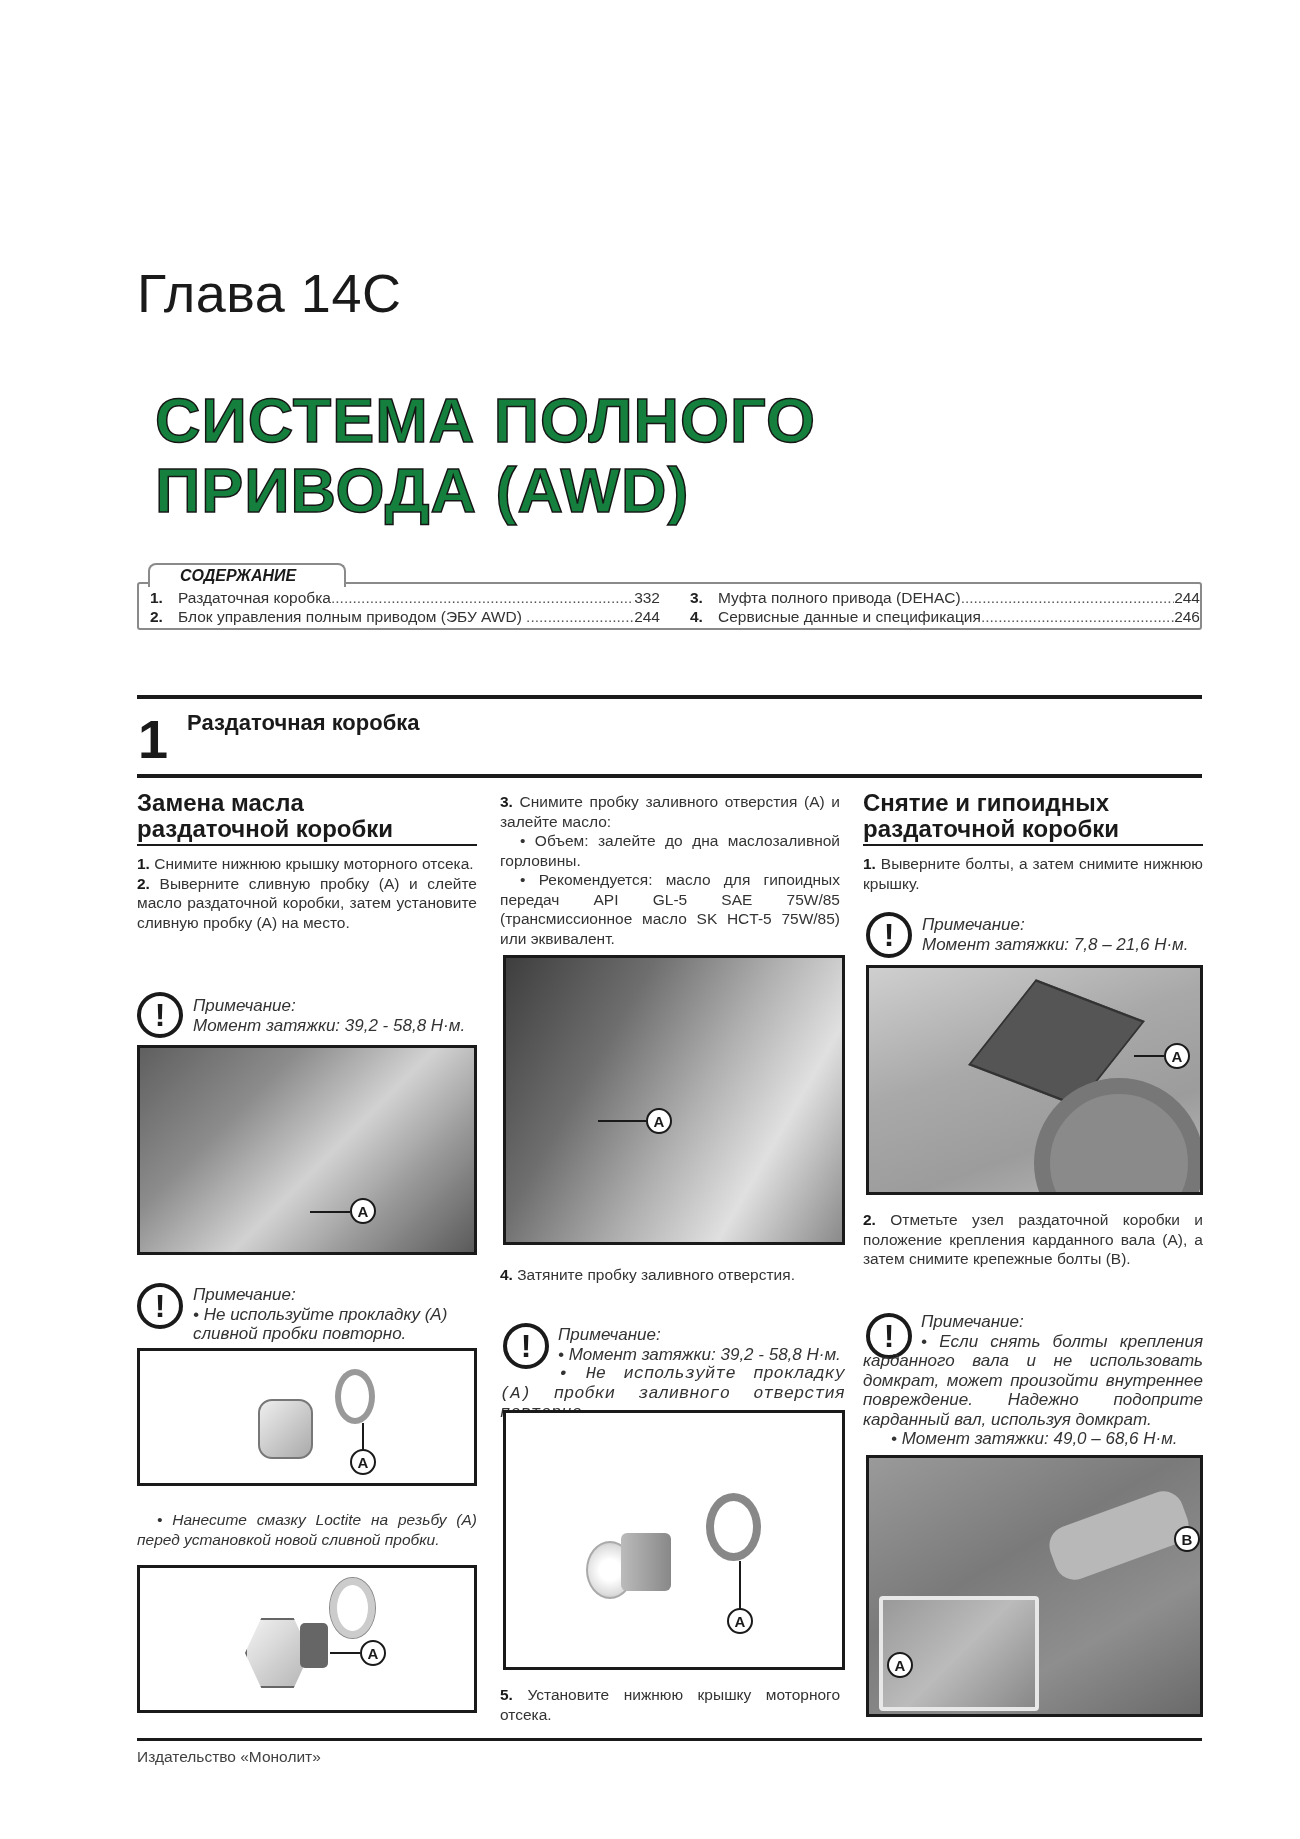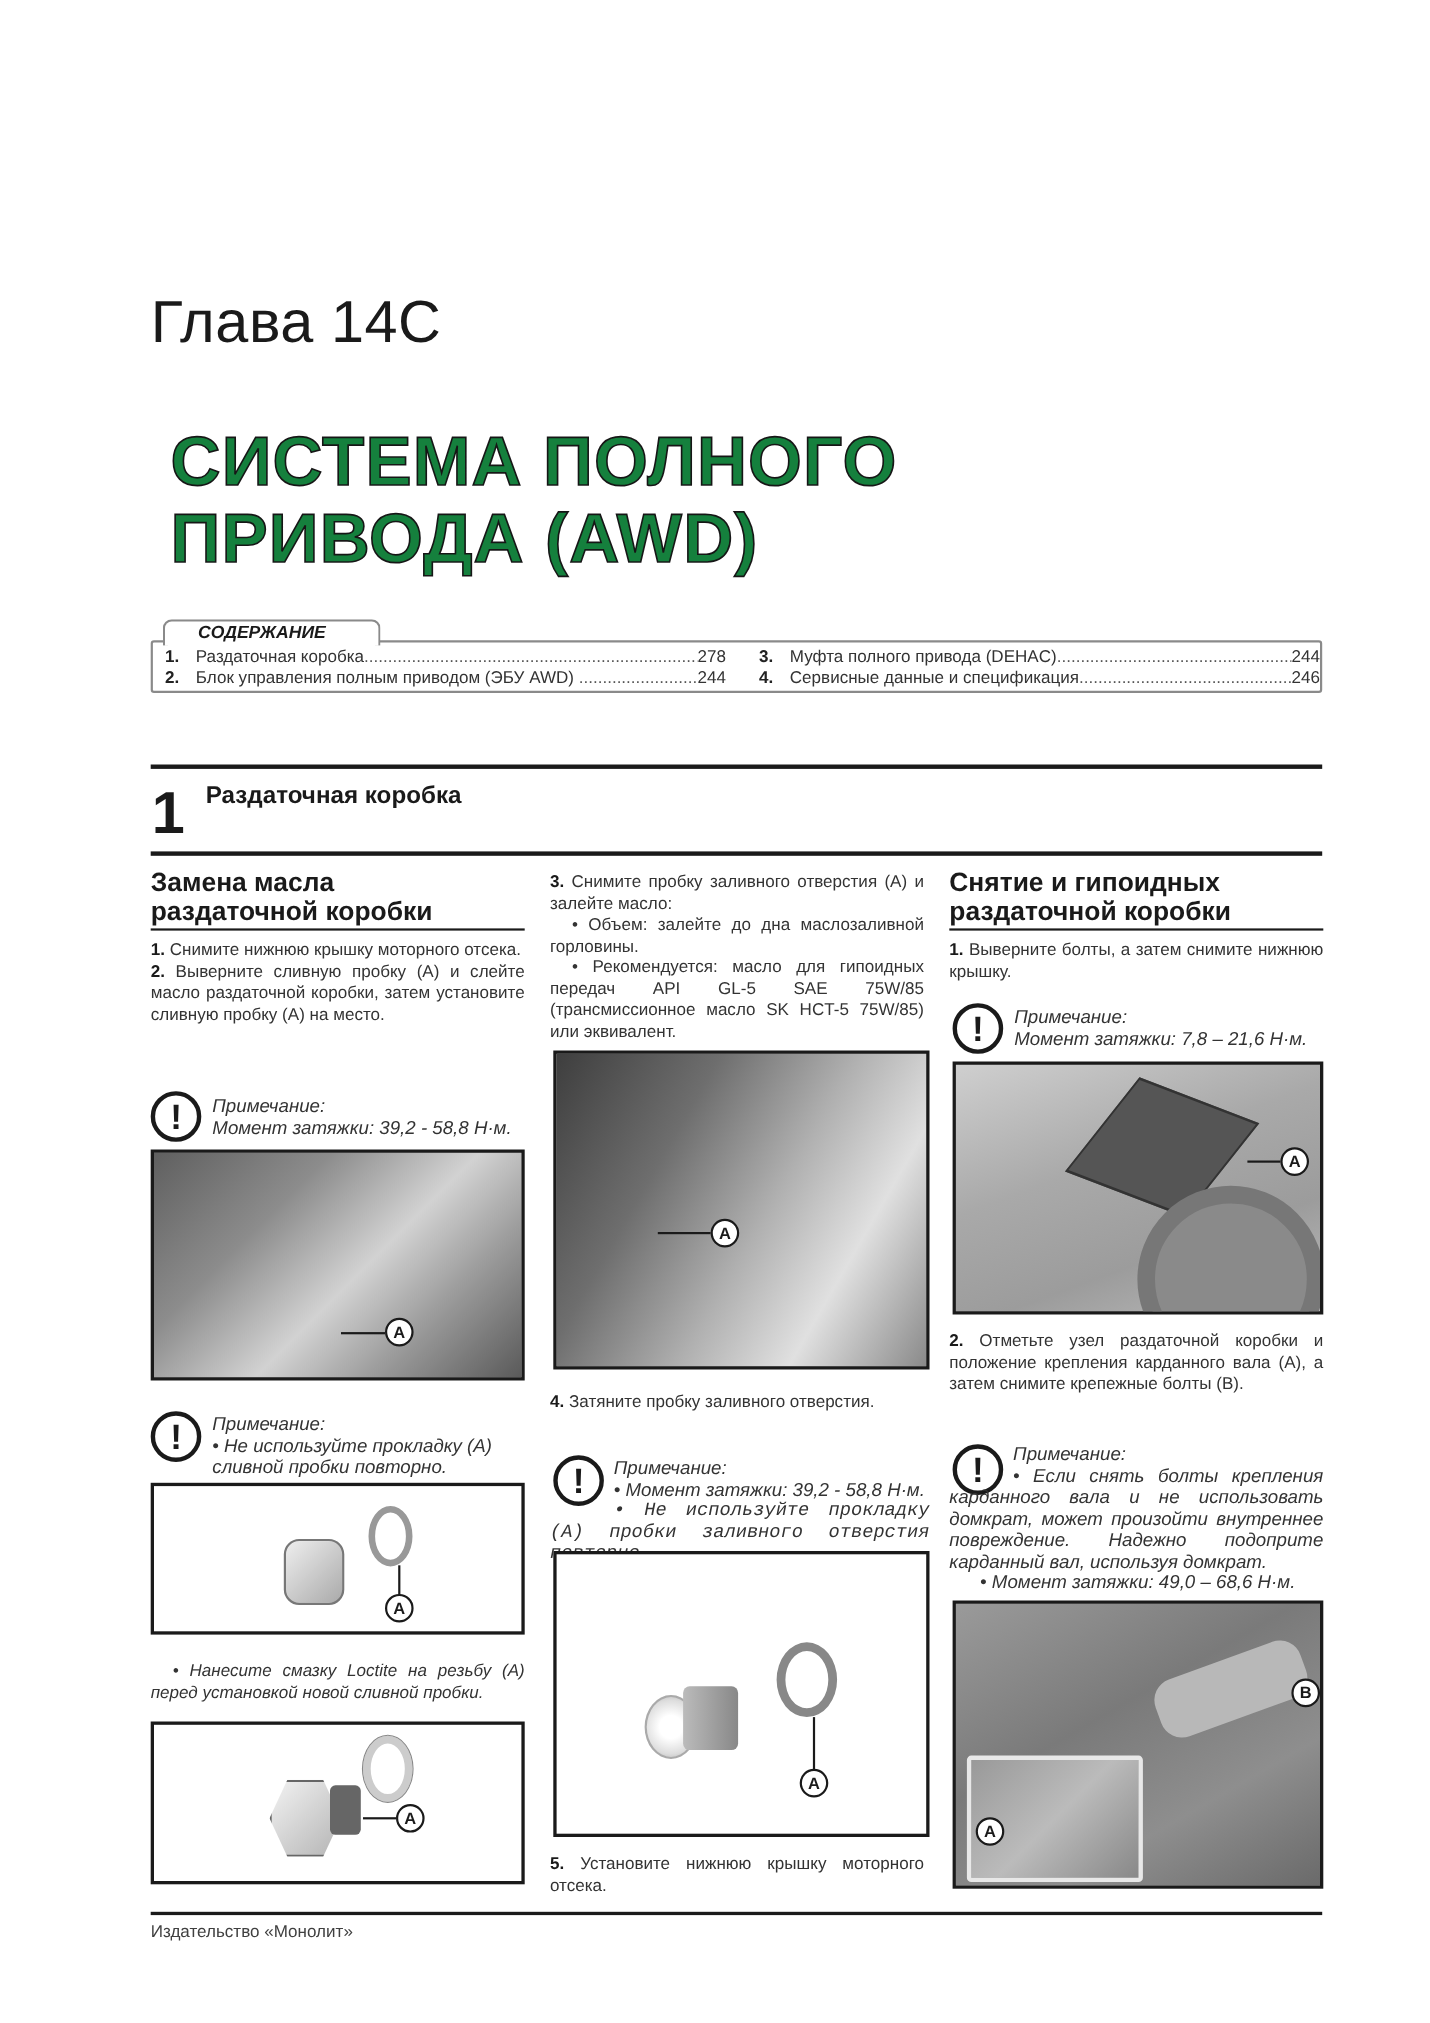--- a/index.html
+++ b/index.html
@@ -48,21 +48,21 @@
   <div>ПРИВОДА (AWD)</div>
 </div>
 
 <div class="toc"></div>
 <div class="toc-tab">СОДЕРЖАНИЕ</div>
 
 <div class="toc-entry" style="left:150px; top:589px; width:510px;">
   <span class="num">1.</span>
   <span class="lbl">Раздаточная коробка</span>
   <span class="dots">........................................................................................................</span>
-  <span class="pg">278</span>
+  <span class="pg">332</span>
 </div>
 <div class="toc-entry" style="left:150px; top:608px; width:510px;">
   <span class="num">2.</span>
   <span class="lbl">Блок управления полным приводом (ЭБУ AWD)</span>
   <span class="dots">&nbsp;....................................................</span>
   <span class="pg">244</span>
 </div>
 <div class="toc-entry" style="left:690px; top:589px; width:510px;">
   <span class="num">3.</span>
   <span class="lbl">Муфта полного привода (DEHAC)</span>

